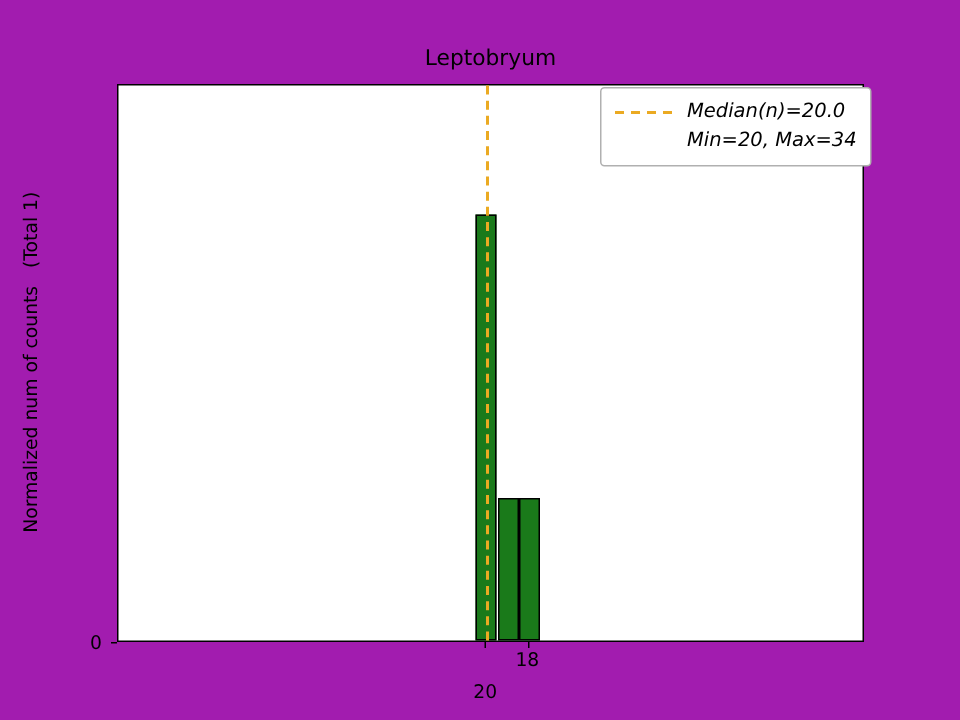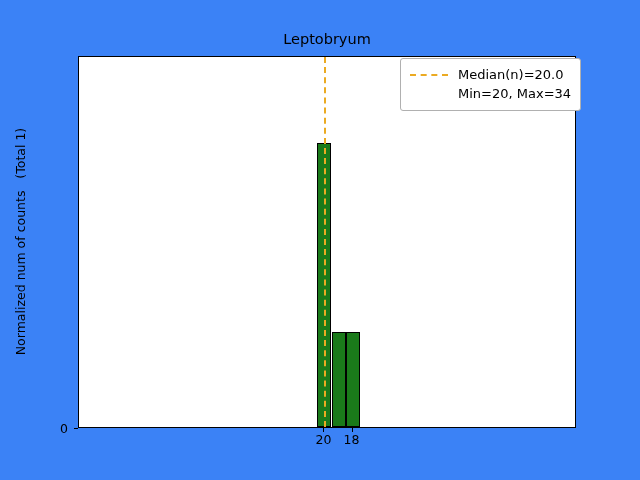--- a/index.html
+++ b/index.html
@@ -4,21 +4,21 @@
 <style>
   html, body {
     margin: 0;
     padding: 0;
     background: #ffffff;
   }
   #figure {
     position: relative;
     width: 640px;
     height: 480px;
-    background: #3b82f6;
+    background: #a21caf;
     font-family: "DejaVu Sans", sans-serif;
     overflow: hidden;
   }
 
   
   #chart-title {
     position: absolute;
     left: 78px;
     top: 30px;
     width: 498px;
@@ -134,20 +134,21 @@
   
   #legend {
     position: absolute;
     left: 400px;
     top: 58px;
     border: 1px solid #b0b0b0;
     border-radius: 3px;
     background: #ffffff;
     padding: 6px 9px 7px 9px;
     box-sizing: border-box;
+    font-style: italic;
   }
   .legend-row {
     display: flex;
     align-items: center;
     height: 19px;
   }
   .legend-swatch {
     width: 38px;
     height: 0;
     border-top: 2.6px dashed #ebaa22;
@@ -176,21 +177,21 @@
         <div class="bar" style="left: 252.507px; width: 14.0282px; height: 94.5843px; background: rgb(26, 122, 26); border-color: rgb(0, 0, 0);"></div>
         <div class="bar" style="left: 266.535px; width: 14.0282px; height: 94.5843px; background: rgb(26, 122, 26); border-color: rgb(0, 0, 0);"></div>
       </div>
     <div id="median-layer">
       <div id="median-line" style="left: 245.493px; border-left-color: rgb(235, 170, 34);"></div>
     </div>
   </div>
 
   <div id="ticks-layer">
       <div class="xtick-mark" style="left: 323.493px;"></div>
-      <div class="xtick-label" style="left: 323.493px;">20</div>
+      <div class="xtick-label" style="left: 323.493px; margin-top: 21px;">20</div>
       <div class="xtick-mark" style="left: 351.549px;"></div>
       <div class="xtick-label" style="left: 351.549px;">18</div>
       <div class="ytick-mark" style="top: 428px;"></div>
       <div class="ytick-label" style="top: 428px;">0</div>
     </div>
 
 
   <div id="ylabel-wrap">
     <div id="ylabel">Normalized num of counts   (Total 1)</div>
   </div>

